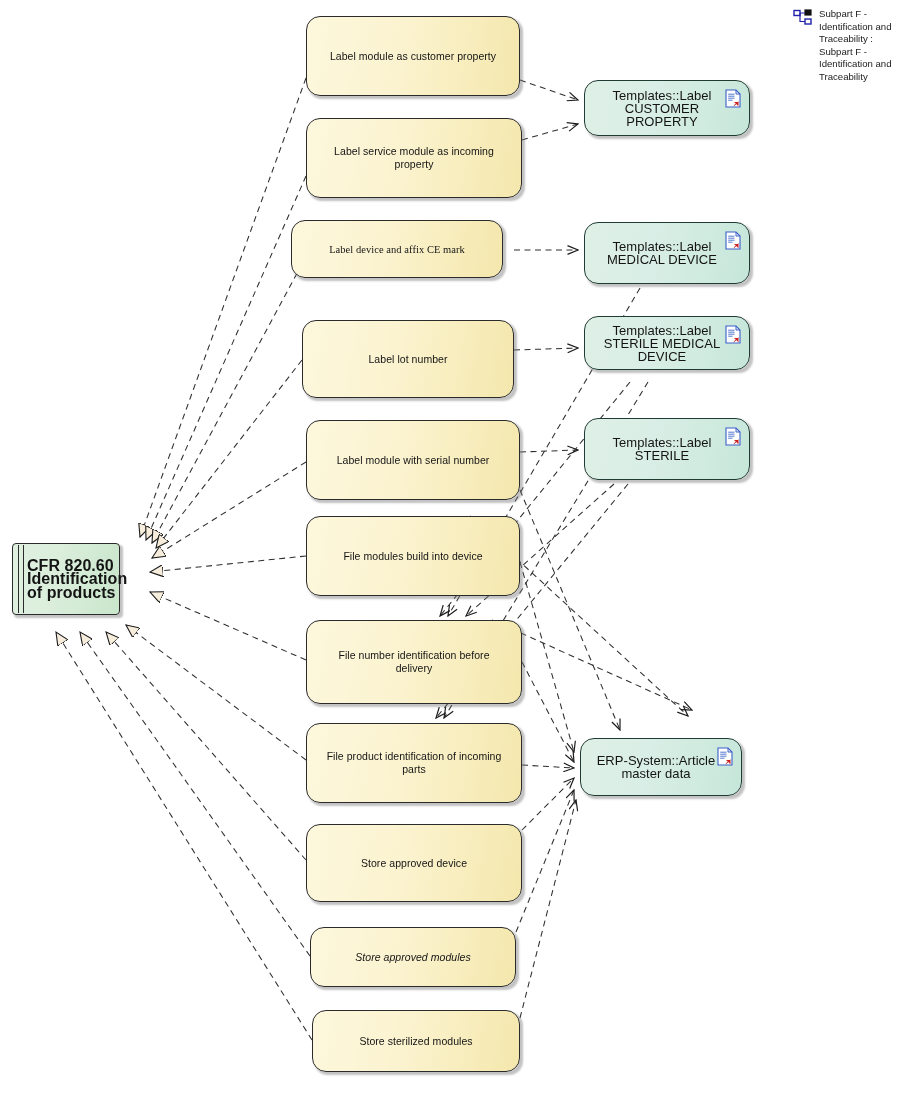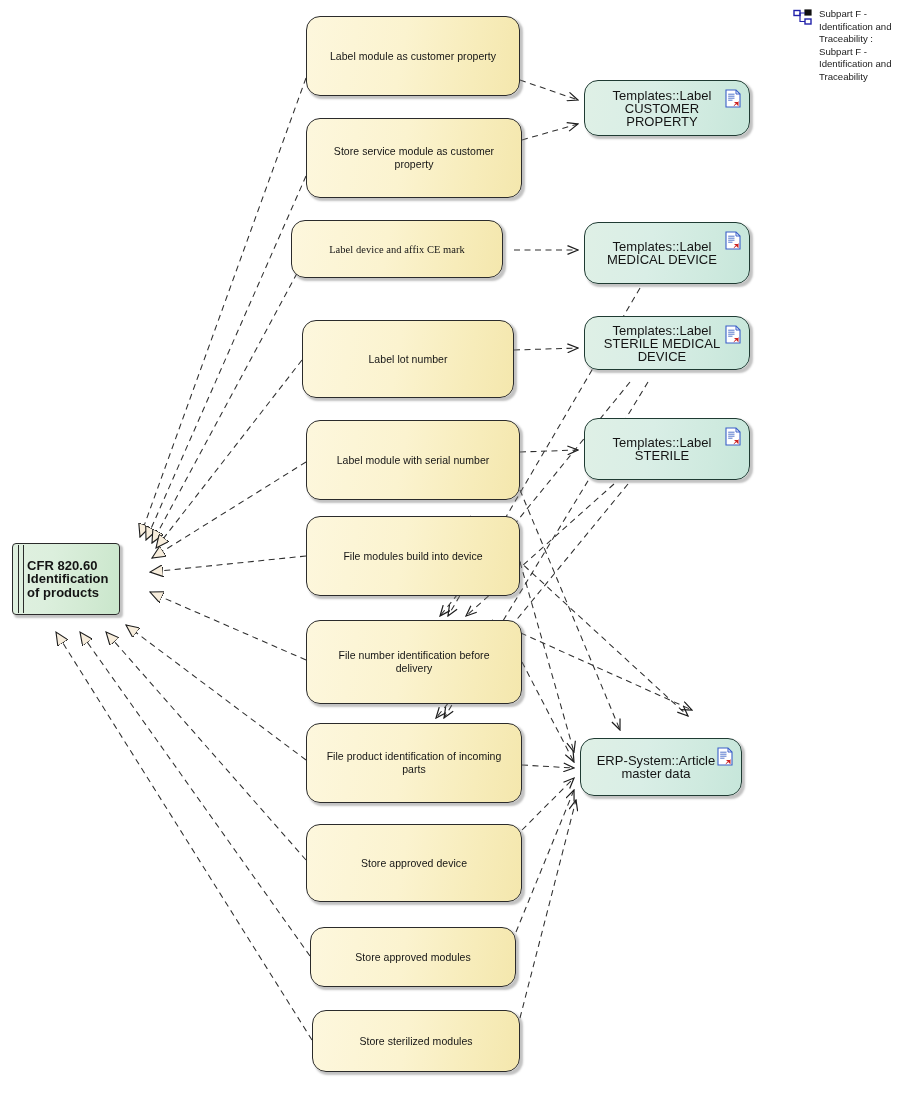--- a/index.html
+++ b/index.html
@@ -73,21 +73,21 @@
   }
   
   .node.requirement {
     background: linear-gradient(100deg, #e0f0e0 0%, #dcefdd 35%, #d2ead3 72%, #c9e6cb 100%);
     border-color: #2b2b2b;
     border-radius: 4px;
     justify-content: flex-start;
   }
   .node.requirement .label {
     font-weight: bold;
-    font-size: 13px;
+    font-size: 16px;
     text-align: left;
     line-height: 13.5px;
     padding-left: 14px;
     padding-right: 22px;
   }
   .req-bar {
     position: absolute;
     left: 5px;
     top: 1px;
     bottom: 1px;
@@ -169,21 +169,21 @@
 
   <div class="node requirement" style="left:12px; top:543px; width:108px; height:72px;">
     <span class="req-bar"></span>
     <span class="label">CFR 820.60 Identification of products</span>
   </div>
 
   <div class="node activity" style="left:306px; top:16px; width:214px; height:80px;">
     <span class="label">Label module as customer property</span>
   </div>
   <div class="node activity" style="left:306px; top:118px; width:216px; height:80px;">
-    <span class="label">Store service module as customer property</span>
+    <span class="label">Label service module as incoming property</span>
   </div>
   <div class="node activity" style="left:291px; top:220px; width:212px; height:58px;font-family:Liberation Serif, serif;">
     <span class="label">Label device and affix CE mark</span>
   </div>
   <div class="node activity" style="left:302px; top:320px; width:212px; height:78px;">
     <span class="label">Label lot number</span>
   </div>
   <div class="node activity" style="left:306px; top:420px; width:214px; height:80px;">
     <span class="label">Label module with serial number</span>
   </div>
@@ -192,21 +192,21 @@
   </div>
   <div class="node activity" style="left:306px; top:620px; width:216px; height:84px;">
     <span class="label">File number identification before delivery</span>
   </div>
   <div class="node activity" style="left:306px; top:723px; width:216px; height:80px;">
     <span class="label">File product identification of incoming parts</span>
   </div>
   <div class="node activity" style="left:306px; top:824px; width:216px; height:78px;">
     <span class="label">Store approved device</span>
   </div>
-  <div class="node activity" style="left:310px; top:927px; width:206px; height:60px;">
+  <div class="node activity" style="left:310px; top:927px; width:206px; height:60px;font-style:italic;">
     <span class="label">Store approved modules</span>
   </div>
   <div class="node activity" style="left:312px; top:1010px; width:208px; height:62px;">
     <span class="label">Store sterilized modules</span>
   </div>
 
   <div class="node artifact" style="left:584px; top:80px; width:166px; height:56px;">
     <span class="label">Templates::Label CUSTOMER PROPERTY</span>
     <svg class="doc-icon" viewBox="0 0 16 19">
       <path d="M1,1 h10 l4,4 v13 h-14 z" fill="#ffffff" stroke="#3a5fc8" stroke-width="1.1"></path>

